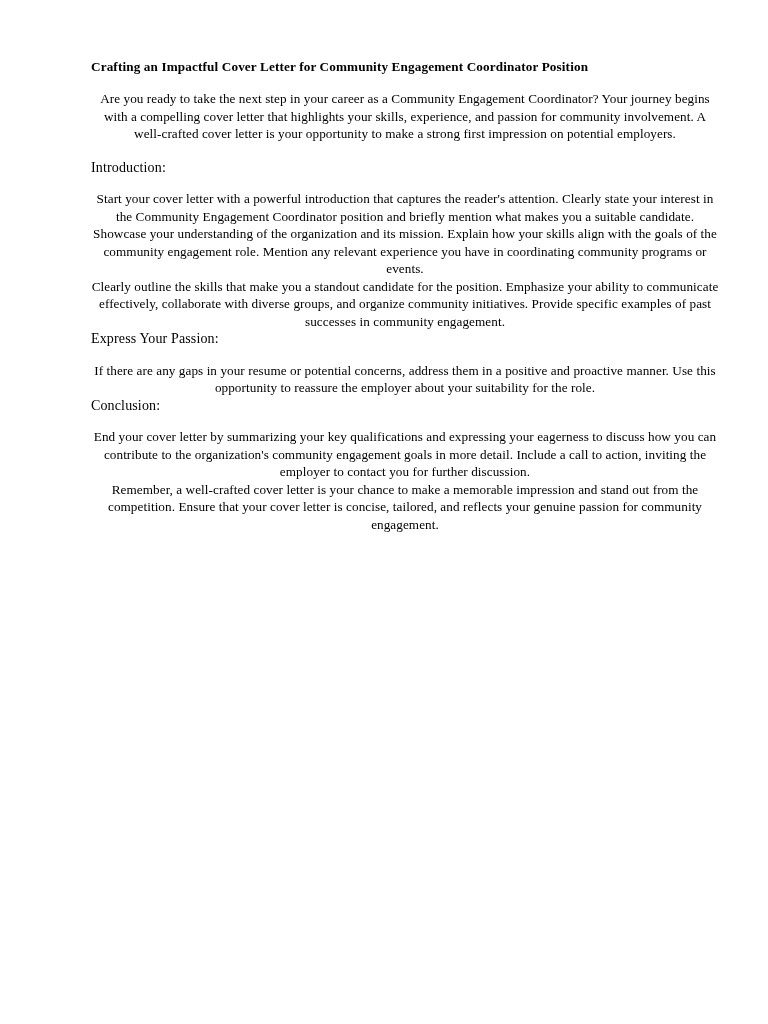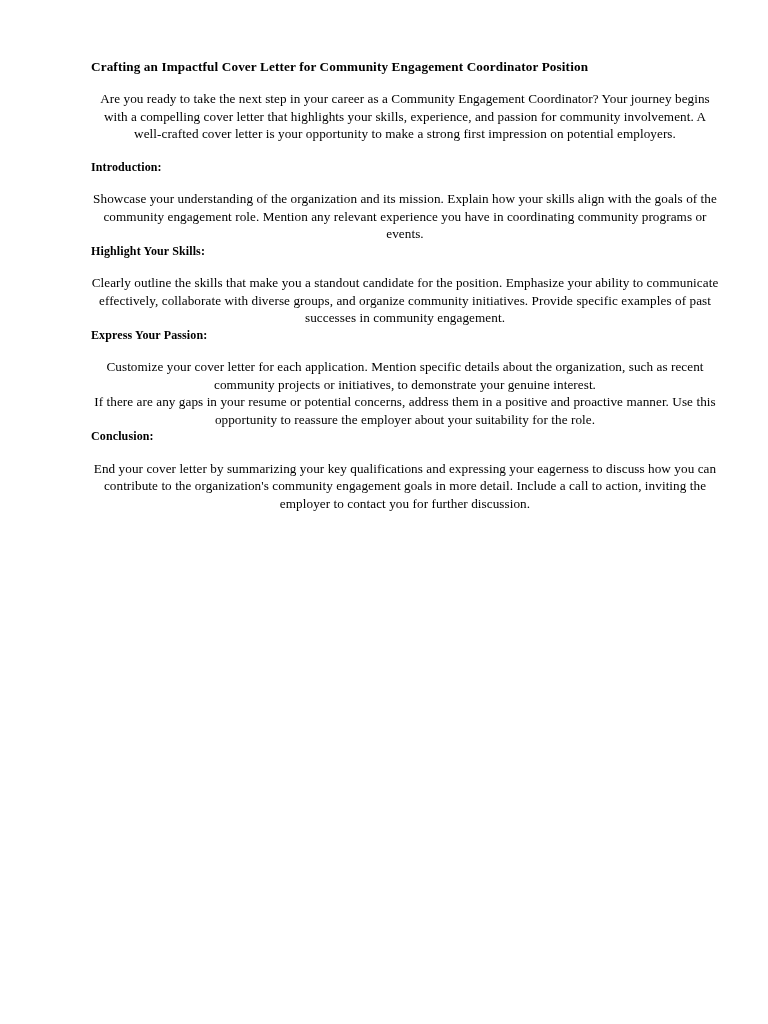--- a/index.html
+++ b/index.html
@@ -30,22 +30,22 @@
     width: 628px;
   }
   .doc-title {
     font-size: 13.2px;
     font-weight: bold;
     line-height: 17.4px;
     margin: 0 0 15px 0;
     letter-spacing: 0.01em;
   }
   .section-heading {
-    font-size: 12px;
-    font-weight: bold;
+    font-size: 14px;
+    font-weight: normal;
     line-height: 17.4px;
     margin: 0 0 14px 0;
     letter-spacing: 0.01em;
   }
   .body-para {
     font-size: 13.2px;
     font-weight: normal;
     line-height: 17.5px;
     margin: 0 0 16px 0;
     text-align: center;
@@ -67,43 +67,43 @@
 
 <div class="page">
   <article class="doc-body">
 
     <h1 class="doc-title">Crafting an Impactful Cover Letter for Community Engagement Coordinator Position</h1>
 
     <p class="body-para">Are you ready to take the next step in your career as a Community Engagement Coordinator? Your journey begins with a compelling cover letter that highlights your skills, experience, and passion for community involvement. A well-crafted cover letter is your opportunity to make a strong first impression on potential employers.</p>
 
     <section class="block">
       <h2 class="section-heading">Introduction:</h2>
+      <p class="body-para">Start your cover letter with a powerful introduction that captures the reader's attention. Clearly state your interest in the Community Engagement Coordinator position and briefly mention what makes you a suitable candidate.</p>
     </section>
 
     <section class="block">
       <p class="body-para">Showcase your understanding of the organization and its mission. Explain how your skills align with the goals of the community engagement role. Mention any relevant experience you have in coordinating community programs or events.</p>
     </section>
 
     <section class="block">
-      <h2 class="section-heading">Highlight Your Skills:</h2>
       <p class="body-para">Clearly outline the skills that make you a standout candidate for the position. Emphasize your ability to communicate effectively, collaborate with diverse groups, and organize community initiatives. Provide specific examples of past successes in community engagement.</p>
     </section>
 
     <section class="block">
       <h2 class="section-heading">Express Your Passion:</h2>
     </section>
 
     <section class="block">
-      <p class="body-para">Customize your cover letter for each application. Mention specific details about the organization, such as recent community projects or initiatives, to demonstrate your genuine interest.</p>
     </section>
 
     <section class="block">
       <p class="body-para">If there are any gaps in your resume or potential concerns, address them in a positive and proactive manner. Use this opportunity to reassure the employer about your suitability for the role.</p>
     </section>
 
     <section class="block">
       <h2 class="section-heading">Conclusion:</h2>
       <p class="body-para">End your cover letter by summarizing your key qualifications and expressing your eagerness to discuss how you can contribute to the organization's community engagement goals in more detail. Include a call to action, inviting the employer to contact you for further discussion.</p>
     </section>
 
+    <p class="body-para">Remember, a well-crafted cover letter is your chance to make a memorable impression and stand out from the competition. Ensure that your cover letter is concise, tailored, and reflects your genuine passion for community engagement.</p>
 
   </article>
 </div>
 
 </body></html>

